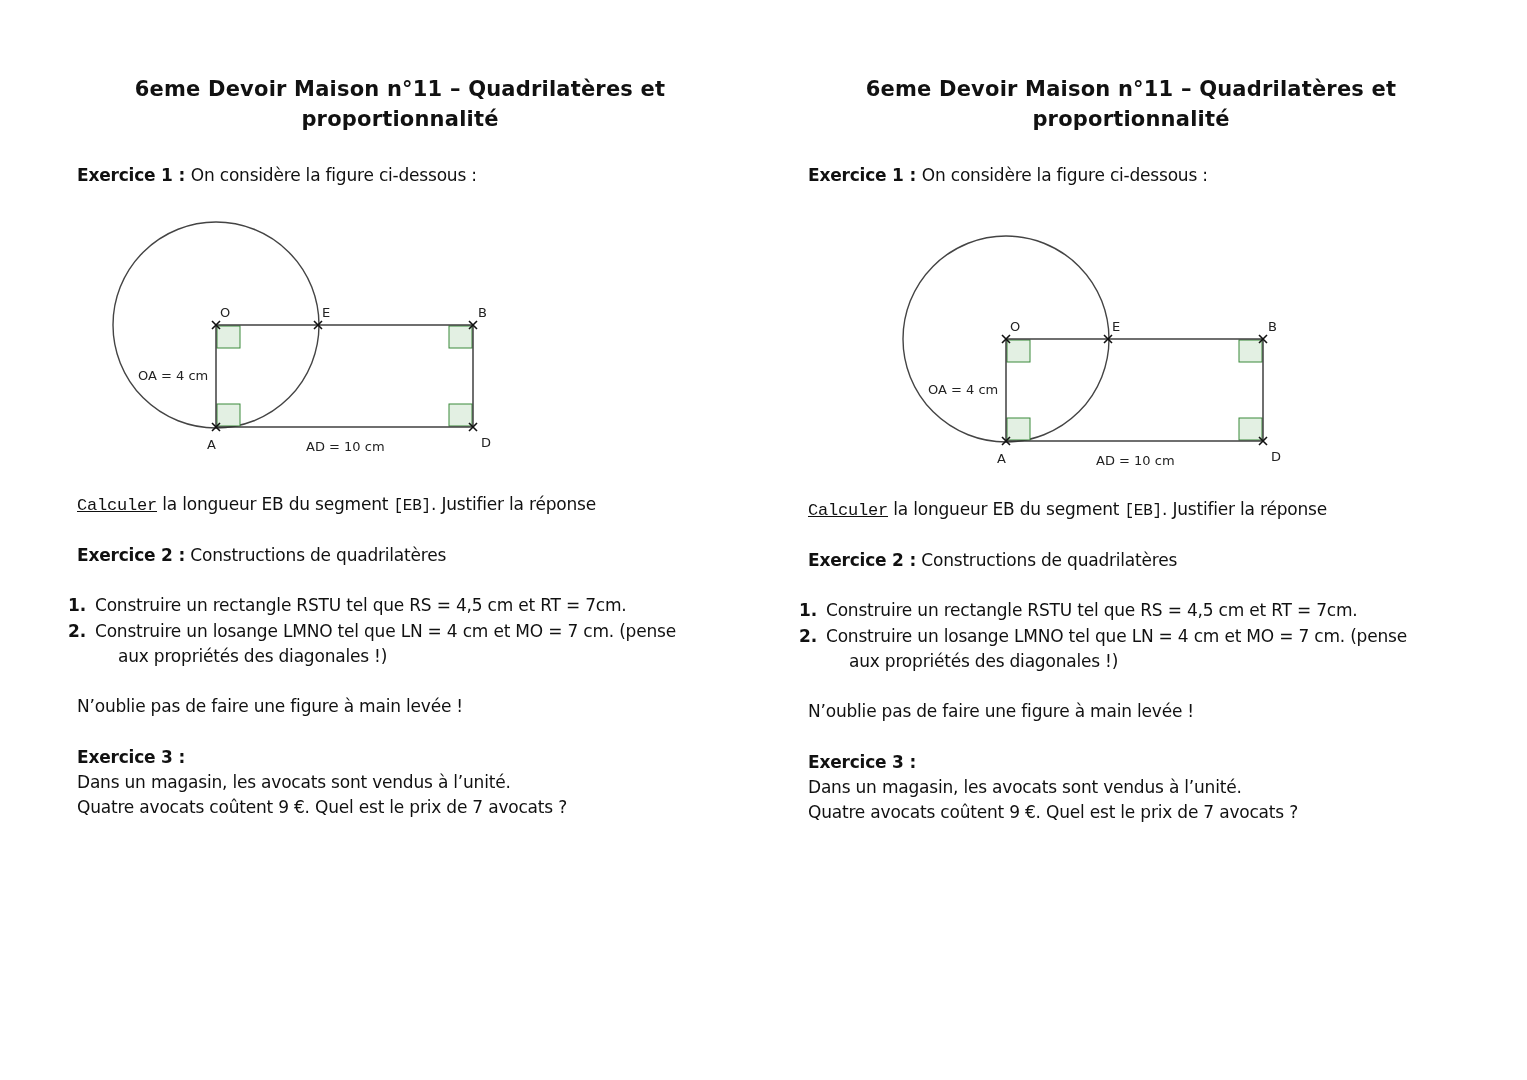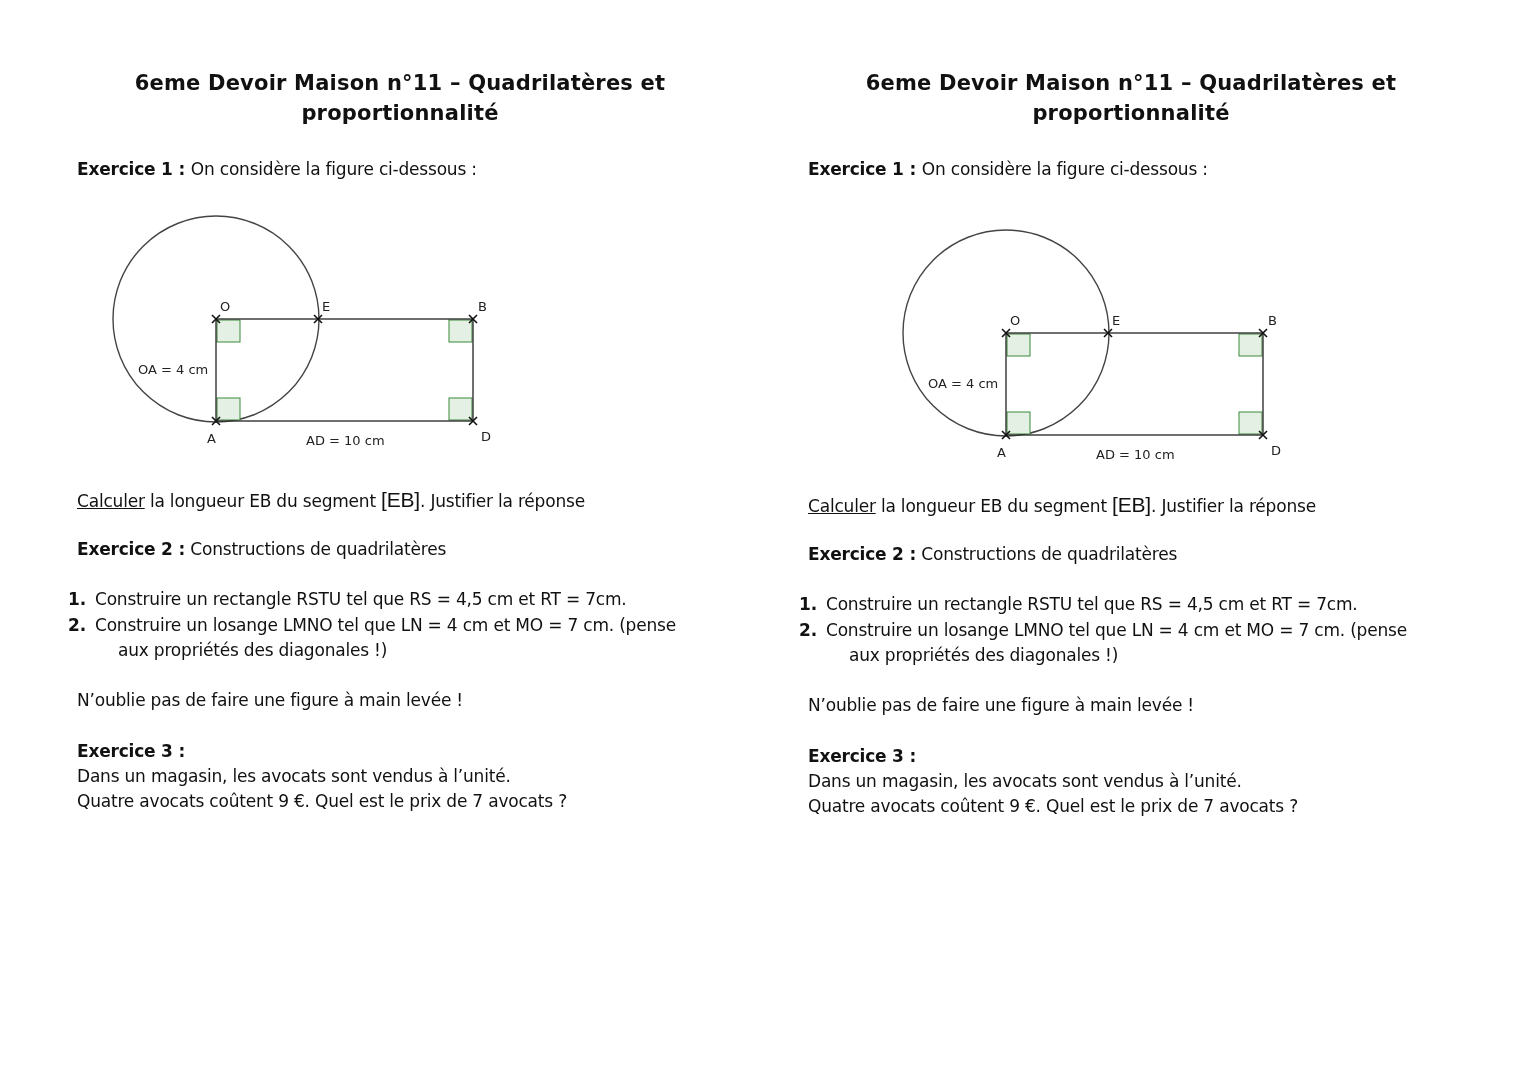--- a/index.html
+++ b/index.html
@@ -1,26 +1,26 @@
 <!DOCTYPE html>
 <html><head>
 <meta charset="utf-8">
 <style>
   html, body { margin:0; padding:0; background:#ffffff; }
   body { width:1527px; height:1080px; position:relative; overflow:hidden;
          font-family:"DejaVu Sans", sans-serif; color:#111; }
-  .page { position:absolute; top:10px; width:740px; height:780px; }
+  .page { position:absolute; top:16px; width:740px; height:780px; }
   .page.left { left:0; }
   .page.right { left:731px; }
   .title { position:absolute; left:60px; width:680px; top:58px; text-align:center;
            font-weight:bold; font-size:21px; line-height:30px; letter-spacing:0.2px; }
   .line { position:absolute; left:77px; font-size:17px; white-space:nowrap; letter-spacing:-0.2px; }
   .bold-u { font-weight:bold; }
-  .u { text-decoration:underline; }
-  .serif { font-family:Liberation Sans, sans-serif; font-size:21px; }
+  .u { text-decoration:underline;font-family:Liberation Mono, monospace; }
+  .serif { font-family:Liberation Mono, monospace; font-size:16px; }
   .num { display:inline-block; width:32px; text-align:right; font-weight:bold; margin-right:9px; }
   svg.figure { position:absolute; }
   svg text { font-family:"DejaVu Sans", sans-serif; font-size:13px; fill:#222; }
 </style>
 </head>
 <body>
 
 <div class="page left">
   <div class="title">
     <div>6eme Devoir Maison n°11 – Quadrilatères et</div>

